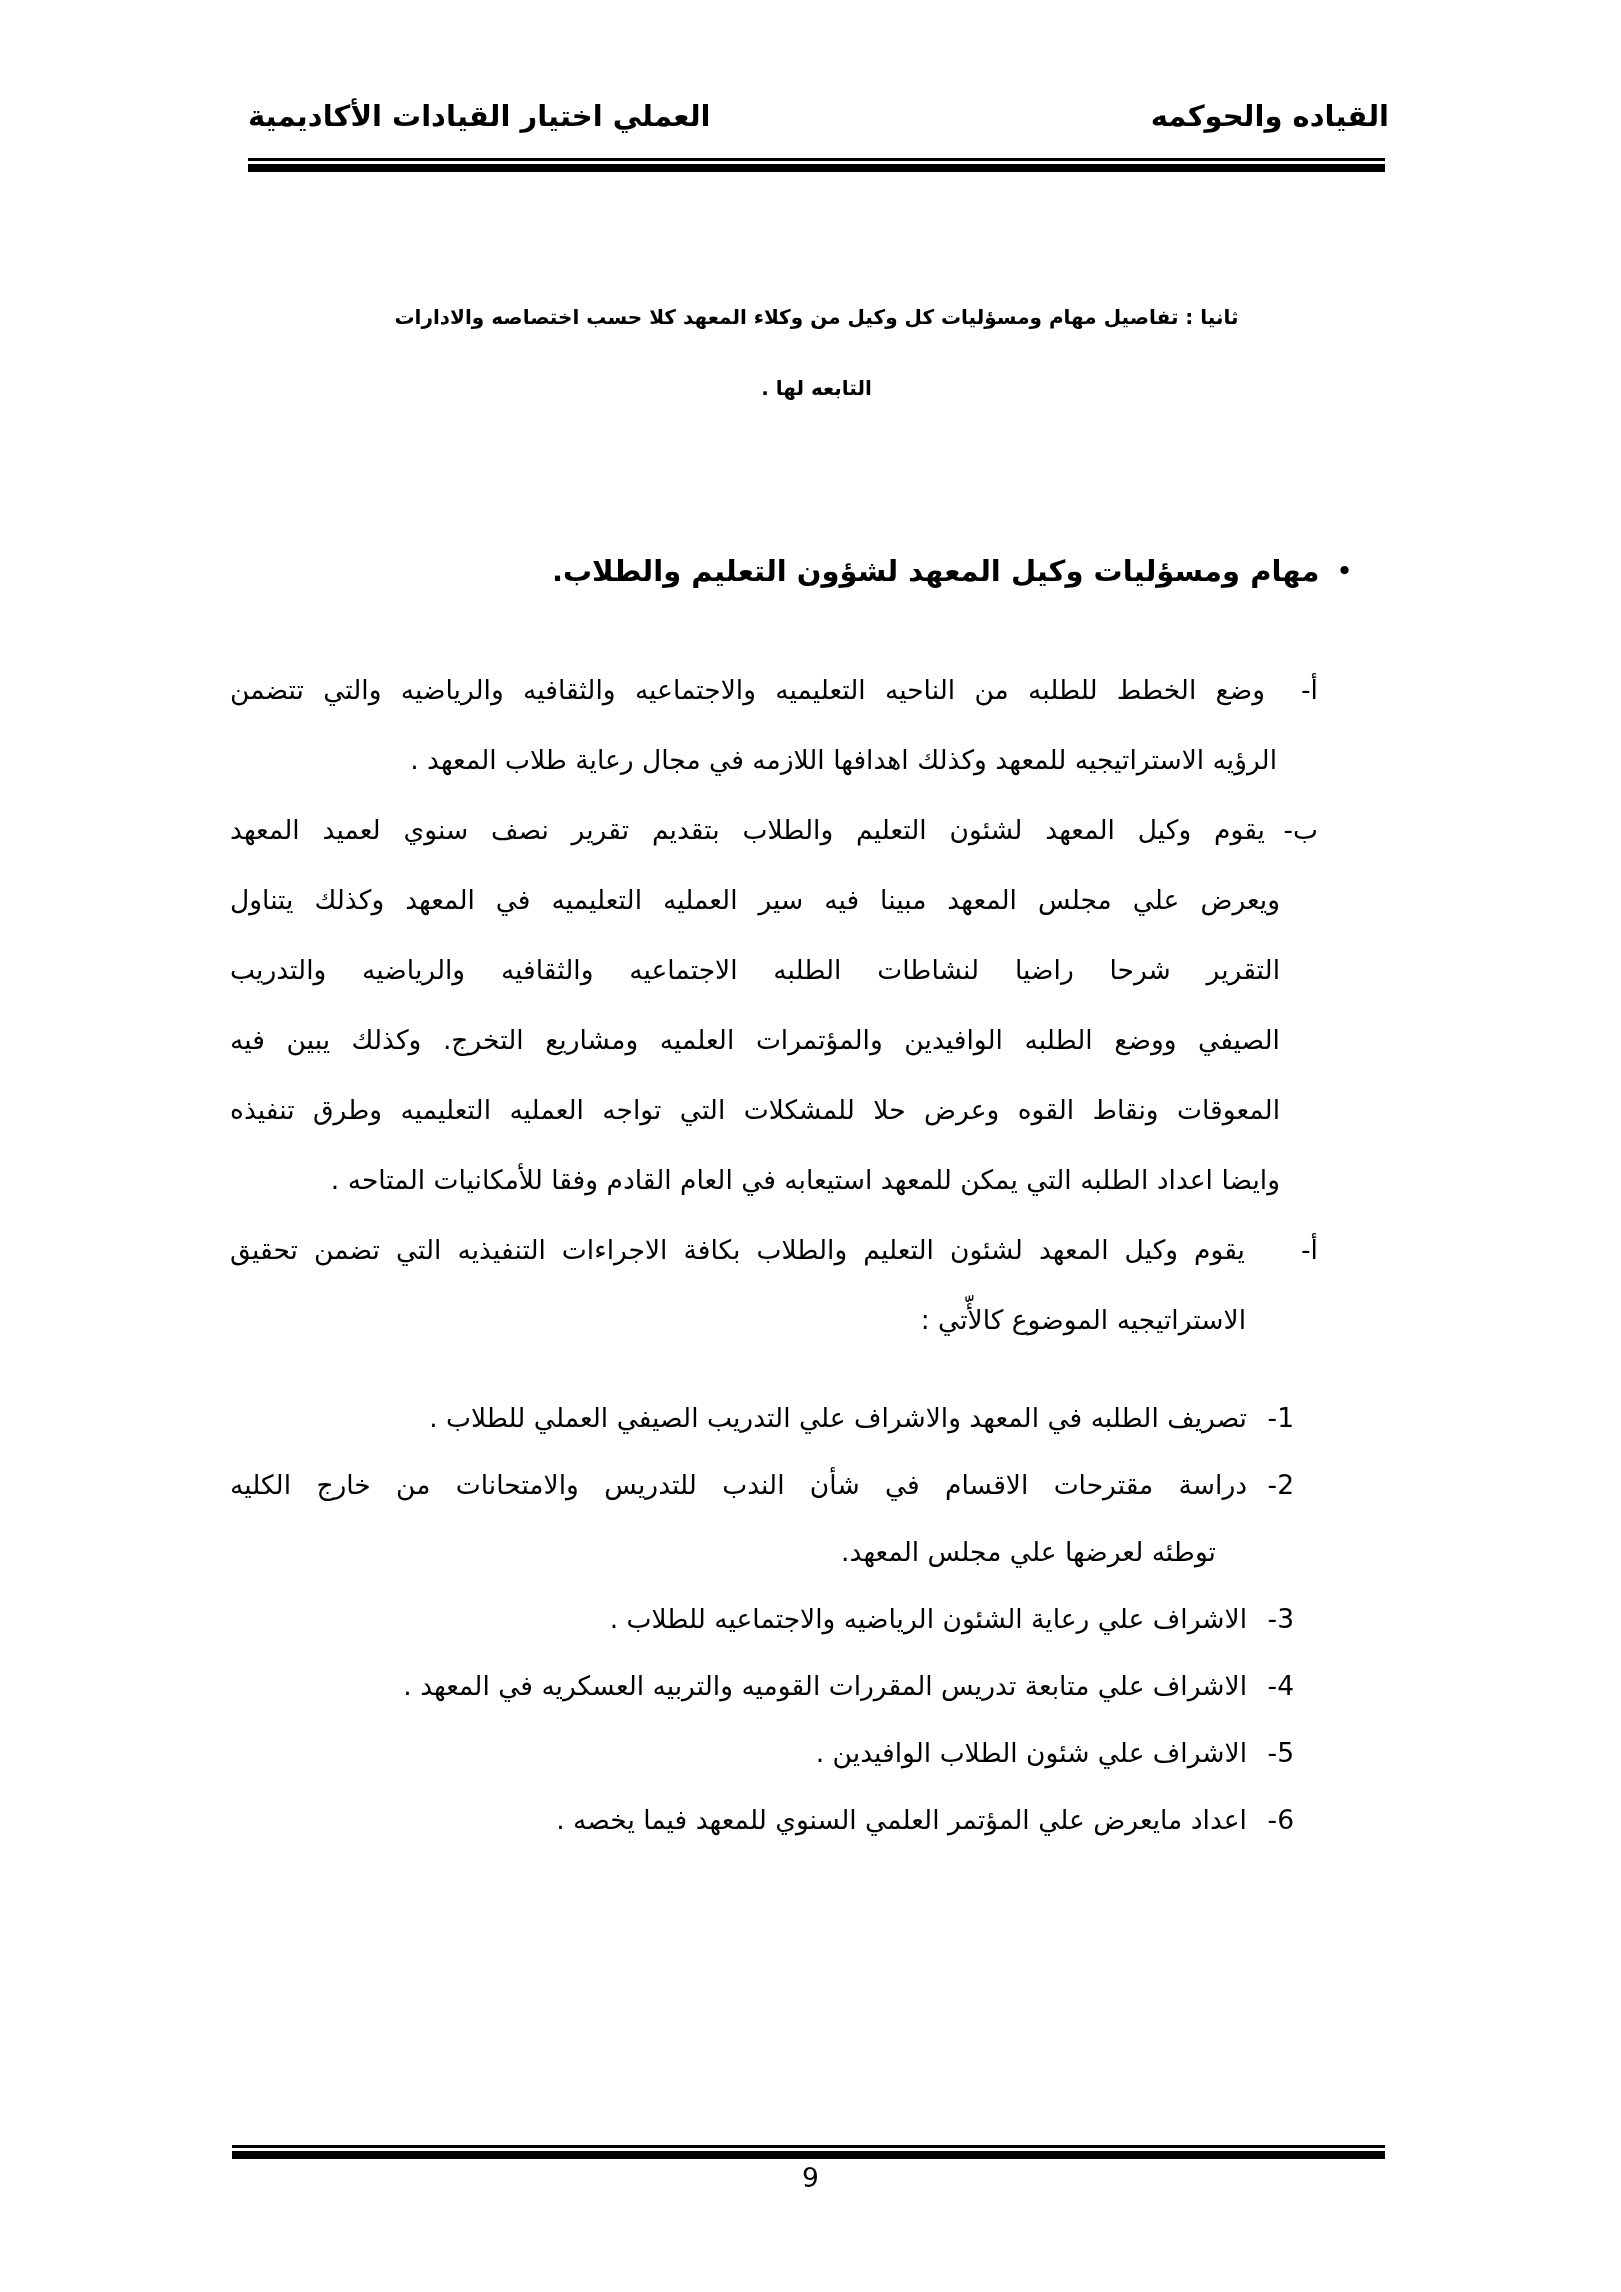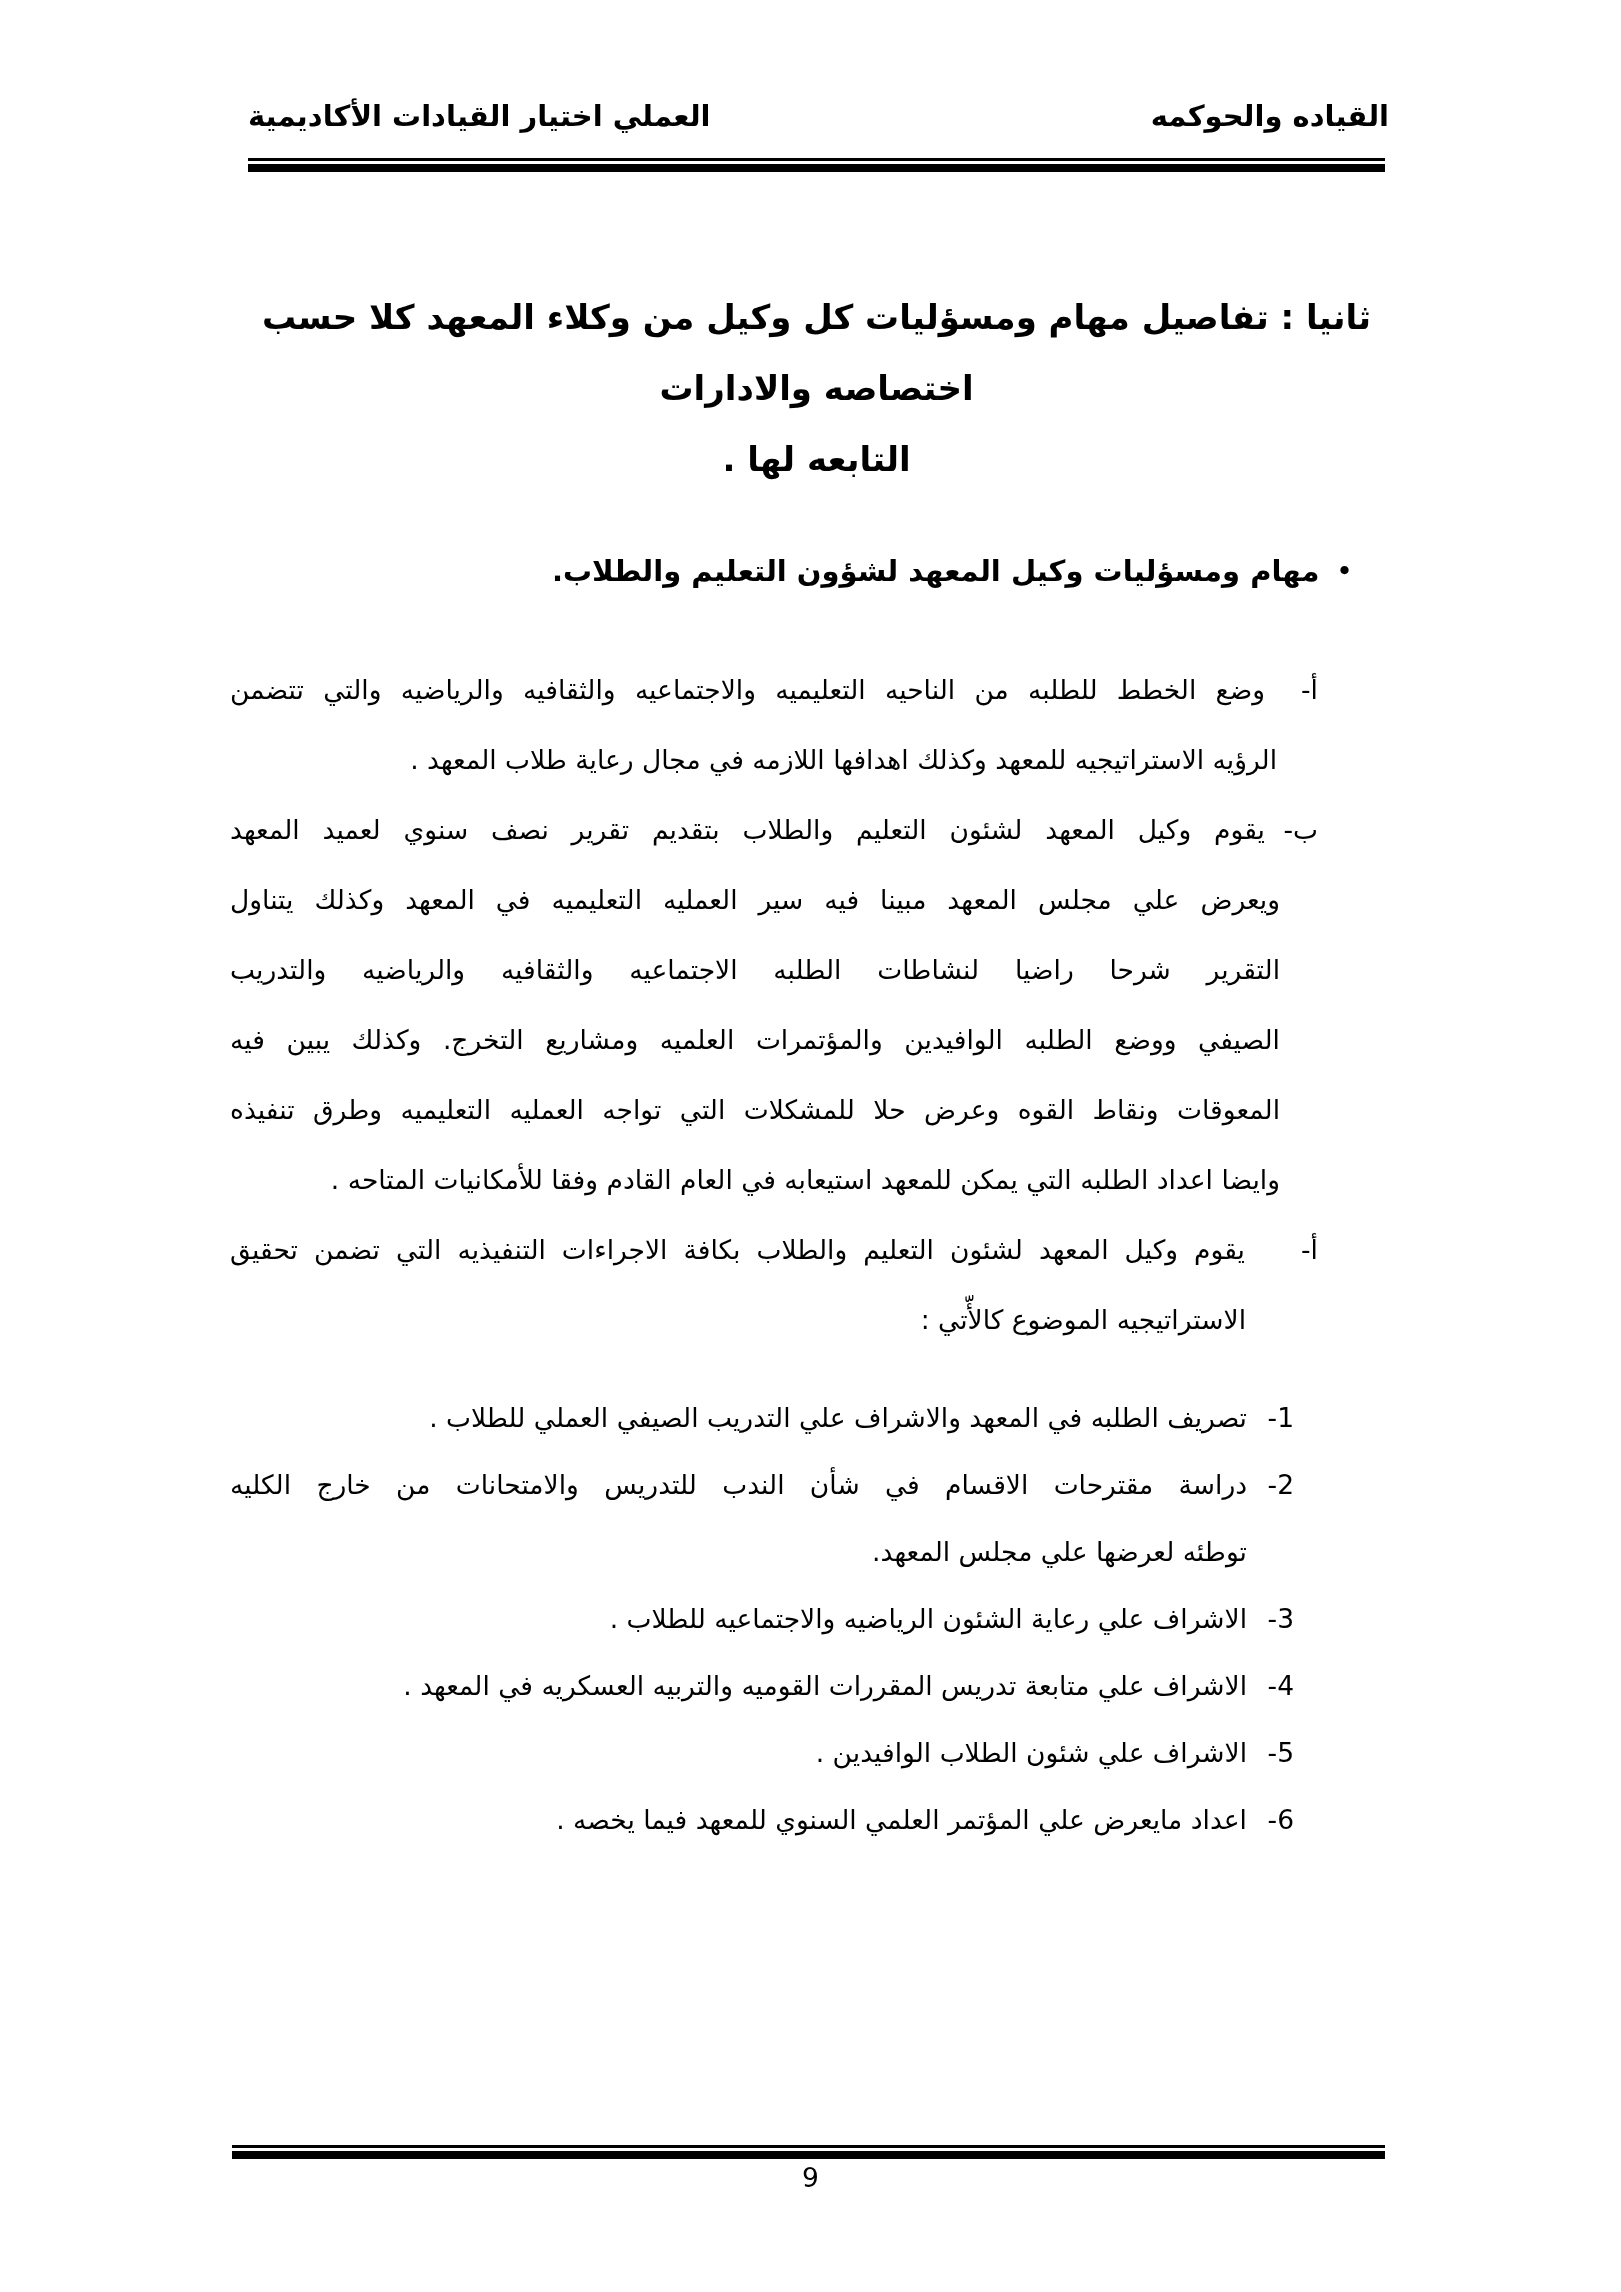--- a/index.html
+++ b/index.html
@@ -20,21 +20,21 @@
   }
   .rule{position:absolute;left:248px;right:236px;}
   .rule .thin{height:2.9px;background:#000;}
   .rule .rgap{height:2.9px;background:transparent;}
   .rule .thick{height:7.8px;background:#000;}
   .rule.header-rule{top:158px;}
   .rule.footer-rule{top:2145px;left:232px;}
   
   .doc-title{
     position:absolute;top:282px;left:248px;right:236px;
-    text-align:center;font-weight:bold;font-size:34px;line-height:71px;
+    text-align:center;font-weight:bold;font-size:20px;line-height:71px;
   }
   
   .section-heading{
     position:absolute;top:549px;right:269px;
     display:flex;align-items:center;gap:17.6px;
     font-weight:bold;font-size:29px;line-height:45px;
   }
   .section-heading .bullet{font-size:23.5px;line-height:45px;}
   
   .paras{
@@ -51,21 +51,21 @@
   .indent-a2{margin-right:72px;}
   .indent-p1{margin-right:41px;}
   
   .numlist{
     position:absolute;top:1384px;right:327px;left:230px;
     font-size:26.5px;line-height:67px;
   }
   .nitem{display:flex;}
   .nnum{flex:0 0 47px;}
   .ntext{flex:1;}
-  .ncont{text-align:right;}
+  .ncont{margin-right:31px;text-align:right;}
   
   .page-number{
     position:absolute;top:2162px;left:0;right:0;
     text-align:center;font-size:26.5px;direction:ltr;
   }
 </style>
 </head>
 <body>
 
 <div class="page">

